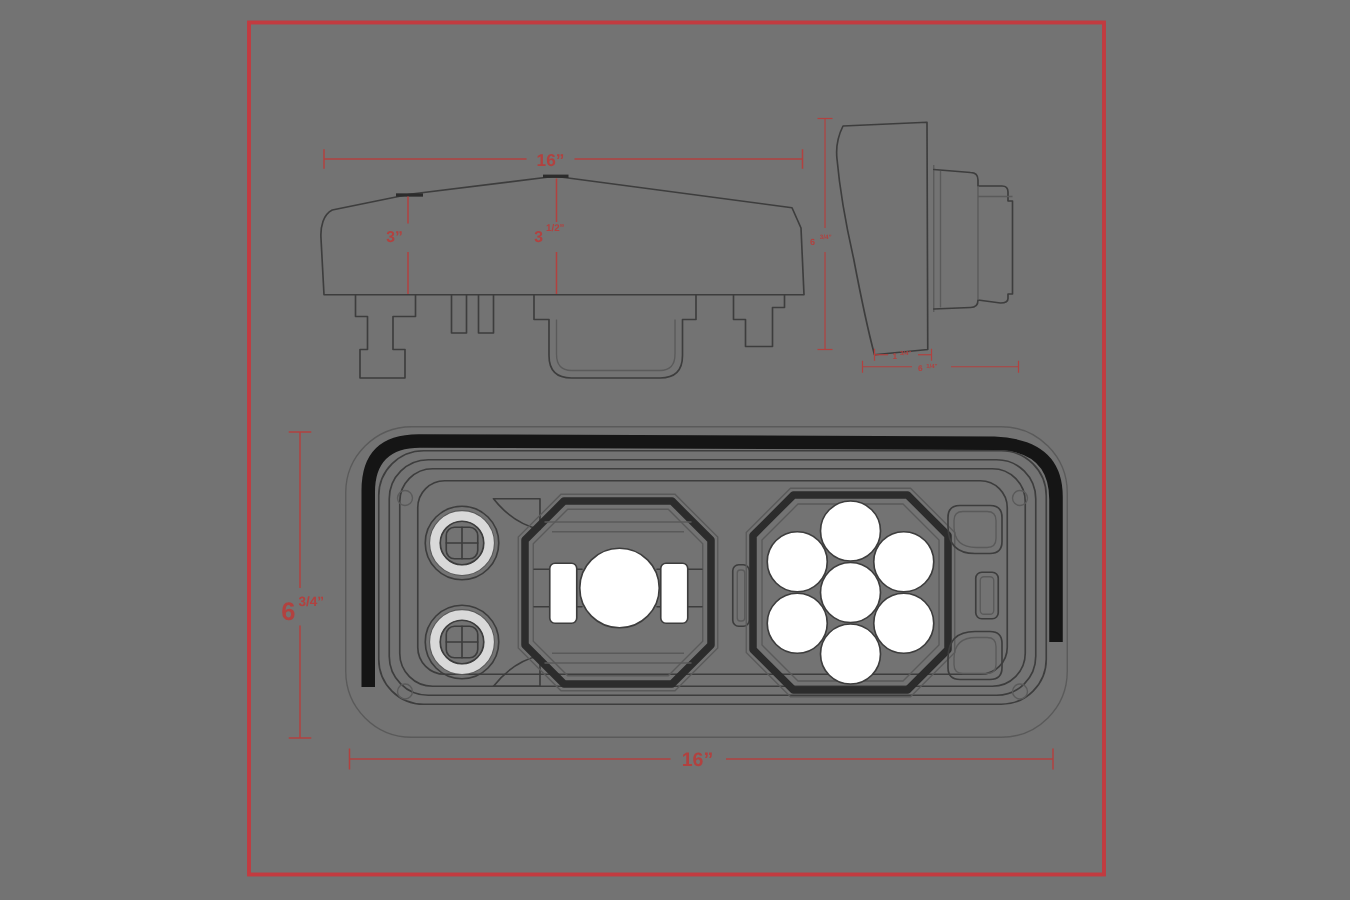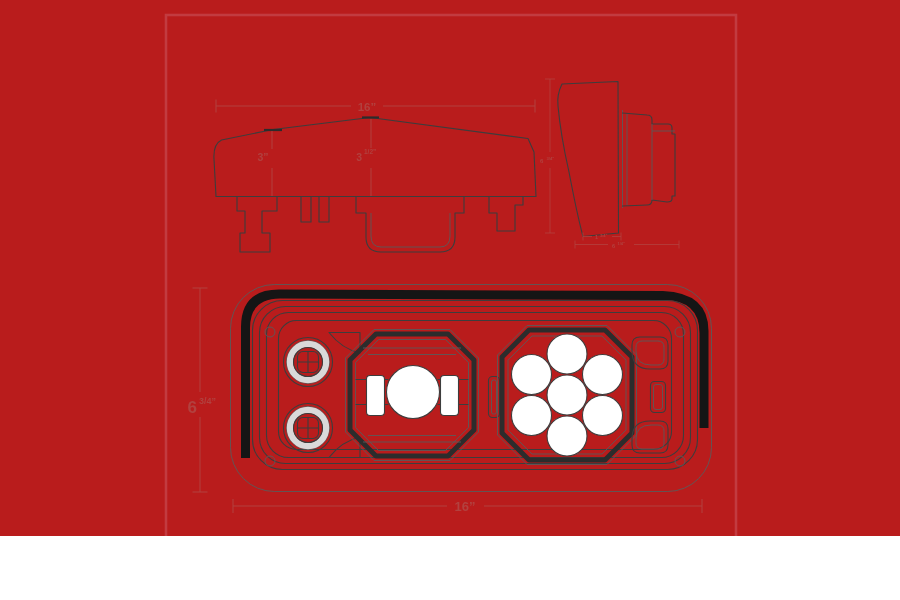--- a/index.html
+++ b/index.html
@@ -1,16 +1,16 @@
 <!DOCTYPE html>
 <html><head>
 <meta charset="utf-8">
 <style>
   html,body{margin:0;padding:0;background:#ffffff;}
-  .canvas{position:relative;width:900px;height:536px;background:#b91c1c;overflow:hidden;
+  .canvas{position:relative;width:900px;height:600px;background:#737373;overflow:hidden;
           font-family:"Liberation Sans",sans-serif;}
   svg{position:absolute;left:0;top:0;}
   .ln{stroke:#3d3d3d;stroke-width:1.1;fill:none;stroke-linejoin:round;stroke-linecap:round;}
   .lnthin{stroke:#5a5a5a;stroke-width:0.9;fill:none;}
   .rim{stroke:#2c2c2c;stroke-width:5;fill:none;stroke-linejoin:round;}
   .flange{fill:#151515;stroke:none;fill-rule:evenodd;}
   .ringband{stroke:#d9d9d9;stroke-width:6.5;fill:none;}
   .dim{stroke:#b2413f;stroke-width:1;fill:none;stroke-linecap:butt;}
   .dimthin{stroke:#b2413f;stroke-width:0.8;fill:none;}
   .dimtxt{fill:#b2413f;font-family:"Liberation Sans",sans-serif;font-weight:bold;stroke:none;}

